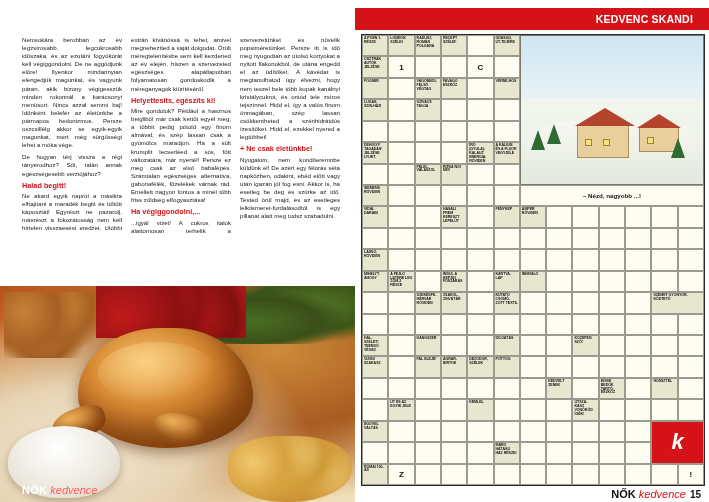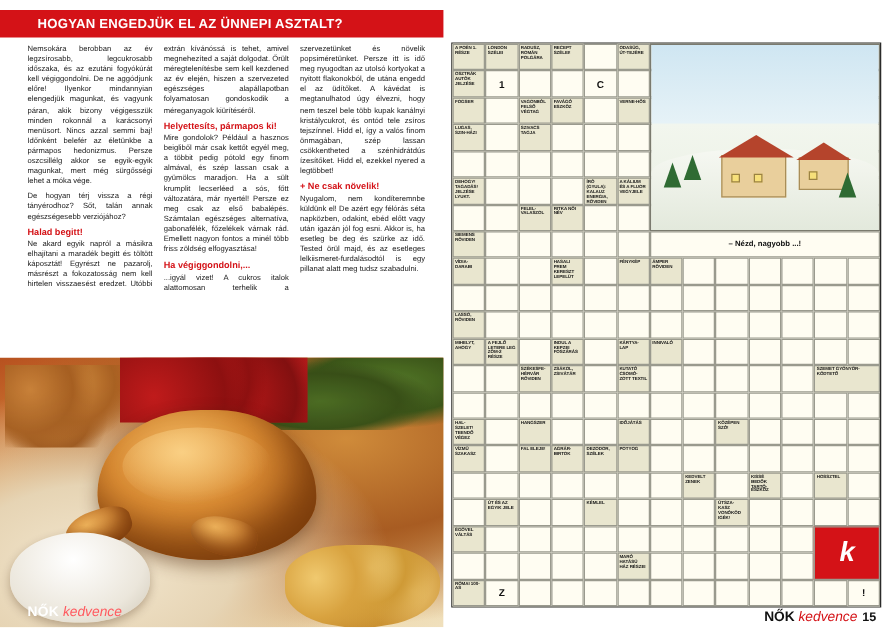--- a/index.html
+++ b/index.html
@@ -235,34 +235,31 @@
   .right-footer .kedvence { font-size:11px; color:#d41217; font-style:italic; margin-left:3px; }
   .right-footer .pg { font-size:10px; margin-left:4px; font-weight:bold; }
 </style>
 </head>
 <body>
 
 <div class="page">
 
   <div class="left-page">
 
-    <div class="red-header">
-      <div class="title">HOGYAN ENGEDJÜK EL AZ ÜNNEPI ASZTALT?</div>
-    </div>
 
     <div class="cols">
       <p>Nemsokára berobban az év legzsírosabb, legcukrosabb időszaka, és az ezutáni fogyókúrát kell végiggondolni. De ne aggódjunk előre! Ilyenkor mindannyian elengedjük magunkat, és vagyunk páran, akik bizony végigesszük minden rokonnál a karácsonyi menüsort. Nincs azzal semmi baj! Időnként belefér az életünkbe a pármapos hedonizmus. Persze oszcsillélg akkor se egyik-egyik magunkat, mert még sürgősségi lehet a móka vége.</p>
       <p>De hogyan térj vissza a régi tányérodhoz? Sőt, talán annak egészségesebb verziójához?</p>
       <h3>Halad begitt!</h3>
       <p>Ne akard egyik napról a másikra elhajítani a maradék begitt és töltött káposztát! Egyrészt ne pazarolj, másrészt a fokozatosság nem kell hirtelen visszaesést eredzet. Utóbbi extrán kívánóssá is tehet, amivel megnehezíted a saját dolgodat. Őrült méregtelenítésbe sem kell kezdened az év elején, hiszen a szervezeted egészséges alapállapotban folyamatosan gondoskodik a méreganyagok kiürítéséről.</p>
-      <h3>Helyettesíts, pármapos ki!</h3>
+      <h3>Helyettesíts, egészíts ki!</h3>
       <p>Mire gondolok? Például a hasznos beigliből már csak kettőt egyél meg, a többit pedig pótold egy finom almával, és szép lassan csak a gyümölcs maradjon. Ha a sült krumplit lecserléed a sós, főtt változatára, már nyertél! Persze ez meg csak az első babalépés. Számtalan egészséges alternatíva, gabonafélék, főzelékek várnak rád. Emellett nagyon fontos a minél több friss zöldség elfogyasztása!</p>
       <h3>Ha végiggondolni,...</h3>
       <p>...igyál vizet! A cukros italok alattomosan terhelik a szervezetünket és növelik popsiméretünket. Persze itt is idő meg nyugodtan az utolsó kortyokat a nyitott flakonokból, de utána engedd el az üdítőket. A kávédat is megtanulhatod úgy élvezni, hogy nem teszel bele több kupak kanálnyi kristálycukrot, és ontód tele zsíros tejszínnel. Hidd el, így a valós finom önmagában, szép lassan csökkentheted a szénhidrátdús ízesítőket. Hidd el, ezekkel nyered a legtöbbet!</p>
-      <h3 class="plus">+ Ne csak növelik!</h3>
+      <h3 class="plus">+ Ne csak életünkbe!</h3>
       <p>Nyugalom, nem kondíteremnbe küldünk el! De azért egy félórás séta napközben, odakint, ebéd előtt vagy után igazán jól fog esni. Akkor is, ha esetleg be deg és szürke az idő. Tested örül majd, és az esetleges lelkiismeret-furdalásodtól is egy pillanat alatt meg tudsz szabadulni.</p>
     </div>
 
     <div class="photo">
       <div class="photo-bg"></div>
       <div class="greens"></div>
       <div class="berries"></div>
       <div class="cookies"></div>
       <div class="plate"></div>
       <div class="turkey"></div>
@@ -273,20 +270,23 @@
     </div>
 
     <div class="left-footer">
       <span class="nok">NŐK</span>
       <span class="kedvence">kedvence</span>
     </div>
   </div>
 
   <div class="right-page">
 
+    <div class="red-header-r">
+      <div class="title">KEDVENC SKANDI</div>
+    </div>
 
     <div class="grid-wrap" id="grid">
         <div class="cell" style="left: 0px; top: 0px; width: 26.3077px; height: 21.4286px;"></div>
         <div class="cell" style="left: 26.3077px; top: 0px; width: 26.3077px; height: 21.4286px;"></div>
         <div class="cell" style="left: 52.6154px; top: 0px; width: 26.3077px; height: 21.4286px;"></div>
         <div class="cell" style="left: 78.9231px; top: 0px; width: 26.3077px; height: 21.4286px;"></div>
         <div class="cell" style="left: 105.231px; top: 0px; width: 26.3077px; height: 21.4286px;"></div>
         <div class="cell" style="left: 131.538px; top: 0px; width: 26.3077px; height: 21.4286px;"></div>
         <div class="cell" style="left: 157.846px; top: 0px; width: 26.3077px; height: 21.4286px;"></div>
         <div class="cell" style="left: 184.154px; top: 0px; width: 26.3077px; height: 21.4286px;"></div>

